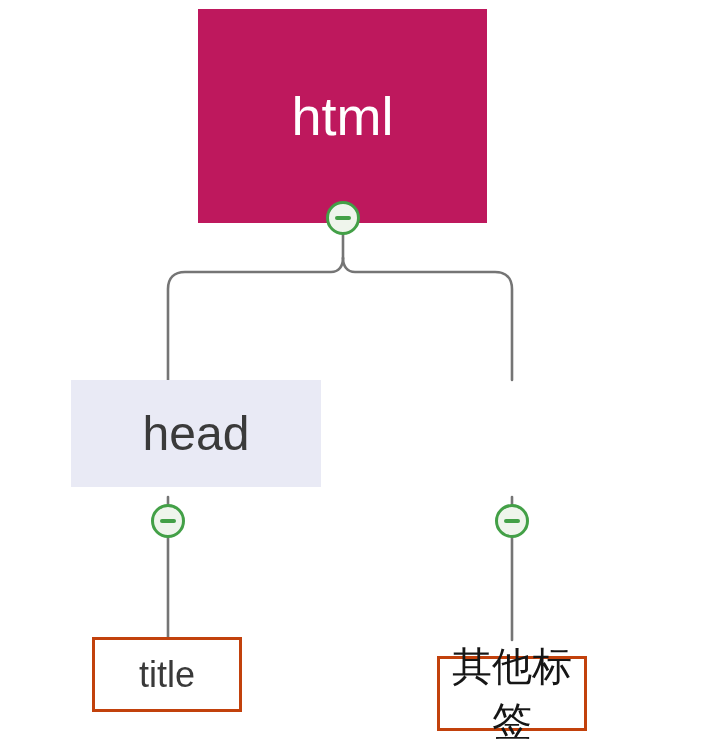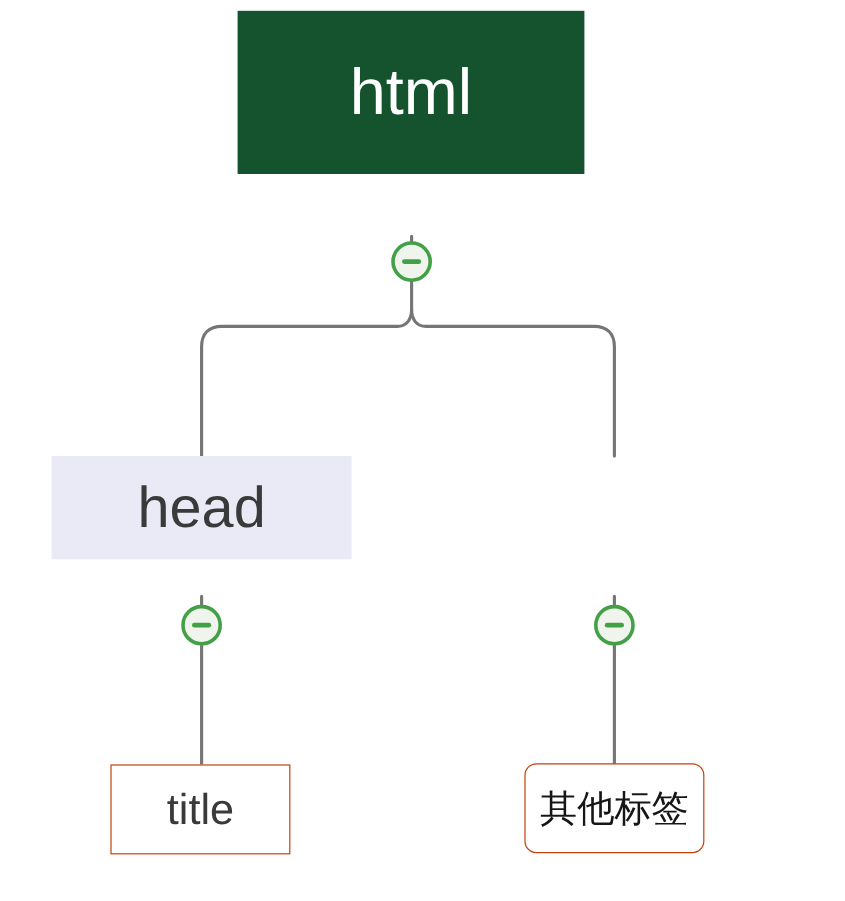--- a/index.html
+++ b/index.html
@@ -33,61 +33,61 @@
     align-items: center;
     justify-content: center;
     box-sizing: border-box;
     text-align: center;
     cursor: default;
   }
   .node-root {
     left: 198px;
     top: 9px;
     width: 289px;
-    height: 136px;
-    background: #14532d;
+    height: 214px;
+    background: #be185d;
     color: #ffffff;
     font-size: 54px;
   }
   .node-branch {
     top: 380px;
-    height: 86px;
+    height: 107px;
     background: #E9EAF5;
     color: #3A3A3A;
+    margin-left: 28px;
   }
   .node-head {
     left: 43px;
     width: 250px;
     font-size: 48px;
   }
   .node-body {
     left: 385px;
     width: 252px;
     font-size: 50px;
     color: #151515;
   }
   .node-leaf {
     height: 75px;
     width: 150px;
     background: #ffffff;
-    border: 1px solid #c2410c;
+    border: 3px solid #c2410c;
     color: #2E2E2E;
   }
   .node-title {
     left: 92px;
     top: 637px;
     font-size: 36px;
     color: #3A3A3A;
   }
   .node-other {
     left: 437px;
-    top: 636px;
-    font-size: 31px;
+    top: 656px;
+    font-size: 40px;
     color: #161616;
-    border-radius: 10px;
   }
   .collapse {
     position: absolute;
     box-sizing: border-box;
     width: 34px;
     height: 34px;
     border: 3px solid #43A047;
     border-radius: 50%;
     background: #EFF5EC;
     display: flex;

